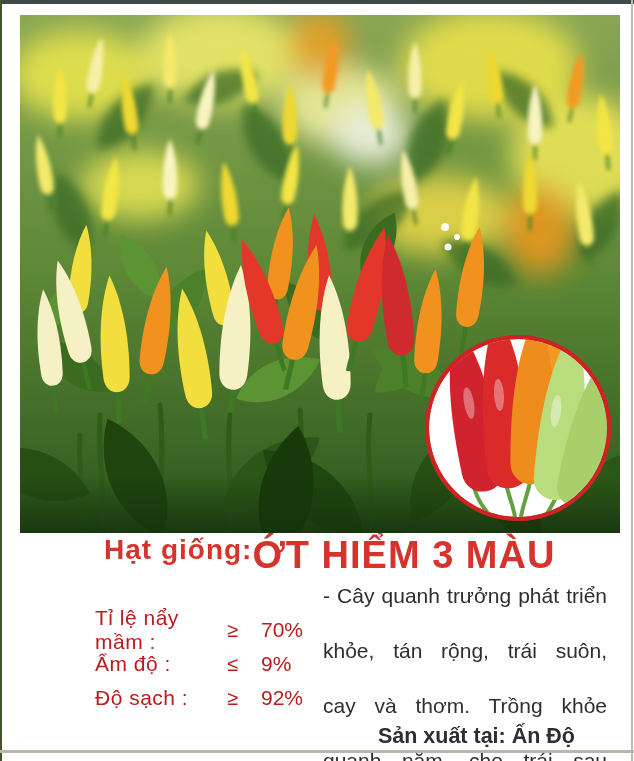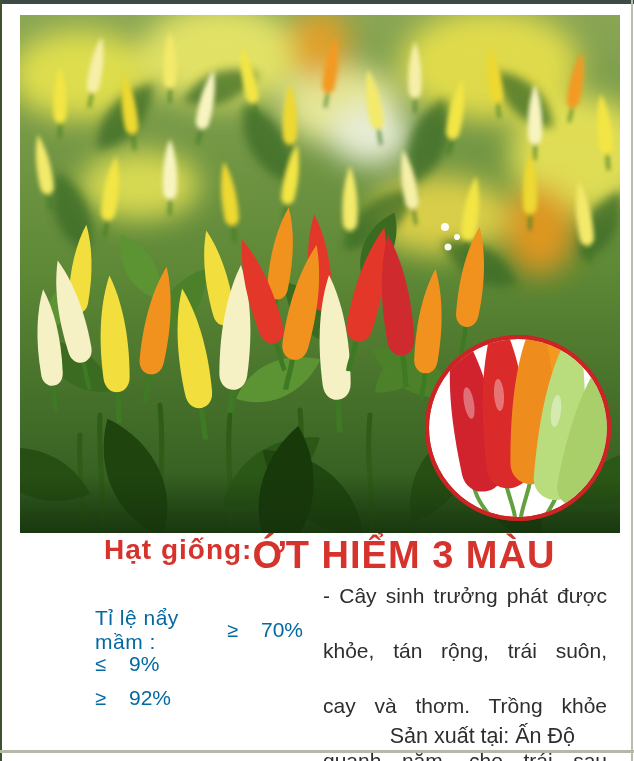--- a/index.html
+++ b/index.html
@@ -21,34 +21,34 @@
   
   .inset{position:absolute;left:403px;top:318px;width:190px;height:190px;}
 
   
   .title-row{position:absolute;left:104px;top:534px;width:520px;height:46px;
     display:flex;align-items:flex-start;white-space:nowrap;}
   .title-prefix{font-size:28px;font-weight:bold;color:#d6332c;letter-spacing:1px;}
   .title-name{font-size:38px;font-weight:bold;color:#d6332c;letter-spacing:1px;}
 
   
-  .specs{position:absolute;left:95px;top:613px;width:218px;color:#0369a1;}
+  .specs{position:absolute;left:95px;top:613px;width:218px;color:#b91c1c;}
   .spec-row{display:flex;align-items:center;height:34px;font-size:21px;}
   .spec-label{flex:1;text-align:left;letter-spacing:0.5px;}
   .spec-symbol{width:34px;text-align:left;font-size:20px;}
   .spec-value{width:52px;text-align:left;}
 
   
   .desc{position:absolute;left:323px;top:582px;width:284px;color:#2e2e2e;
     font-size:21px;line-height:27.5px;}
   .desc-line{text-align:justify;}
   .desc-line.just::after{content:"";display:inline-block;width:100%;}
 
   
-  .origin{position:absolute;right:59px;top:724px;font-size:21.5px;color:#2e2e2e;white-space:nowrap;}
+  .origin{position:absolute;right:59px;top:724px;font-size:21.5px;color:#2e2e2e;white-space:nowrap;font-weight:bold;}
 </style>
 </head>
 <body>
 
 <div class="page">
 
   <div class="top-bar"></div>
   <div class="left-line"></div>
   <div class="right-line"></div>
   <div class="bottom-line"></div>
@@ -235,32 +235,34 @@
   </div>
 
   <div class="specs">
     <div class="spec-row">
       <span class="spec-label">Tỉ lệ nẩy mầm :</span>
       <span class="spec-symbol">≥</span>
       <span class="spec-value">70%</span>
     </div>
 
     <div class="spec-row">
+      <span class="spec-label">Ẩm độ :</span>
       <span class="spec-symbol">≤</span>
       <span class="spec-value">9%</span>
     </div>
 
     <div class="spec-row">
+      <span class="spec-label">Độ sạch :</span>
       <span class="spec-symbol">≥</span>
       <span class="spec-value">92%</span>
     </div>
   </div>
 
   <div class="desc">
-      <div class="desc-line just">- Cây sinh trưởng phát được</div>
+      <div class="desc-line just">- Cây quanh trưởng phát triển</div>
       <div class="desc-line just">khỏe, tán rộng, trái suôn,</div>
       <div class="desc-line just">cay và thơm. Trồng khỏe</div>
       <div class="desc-line just">quanh năm, cho trái sau</div>
     </div>
 
   <div class="origin">Sản xuất tại: Ấn Độ</div>
 
 </div>
 
 </body></html>

